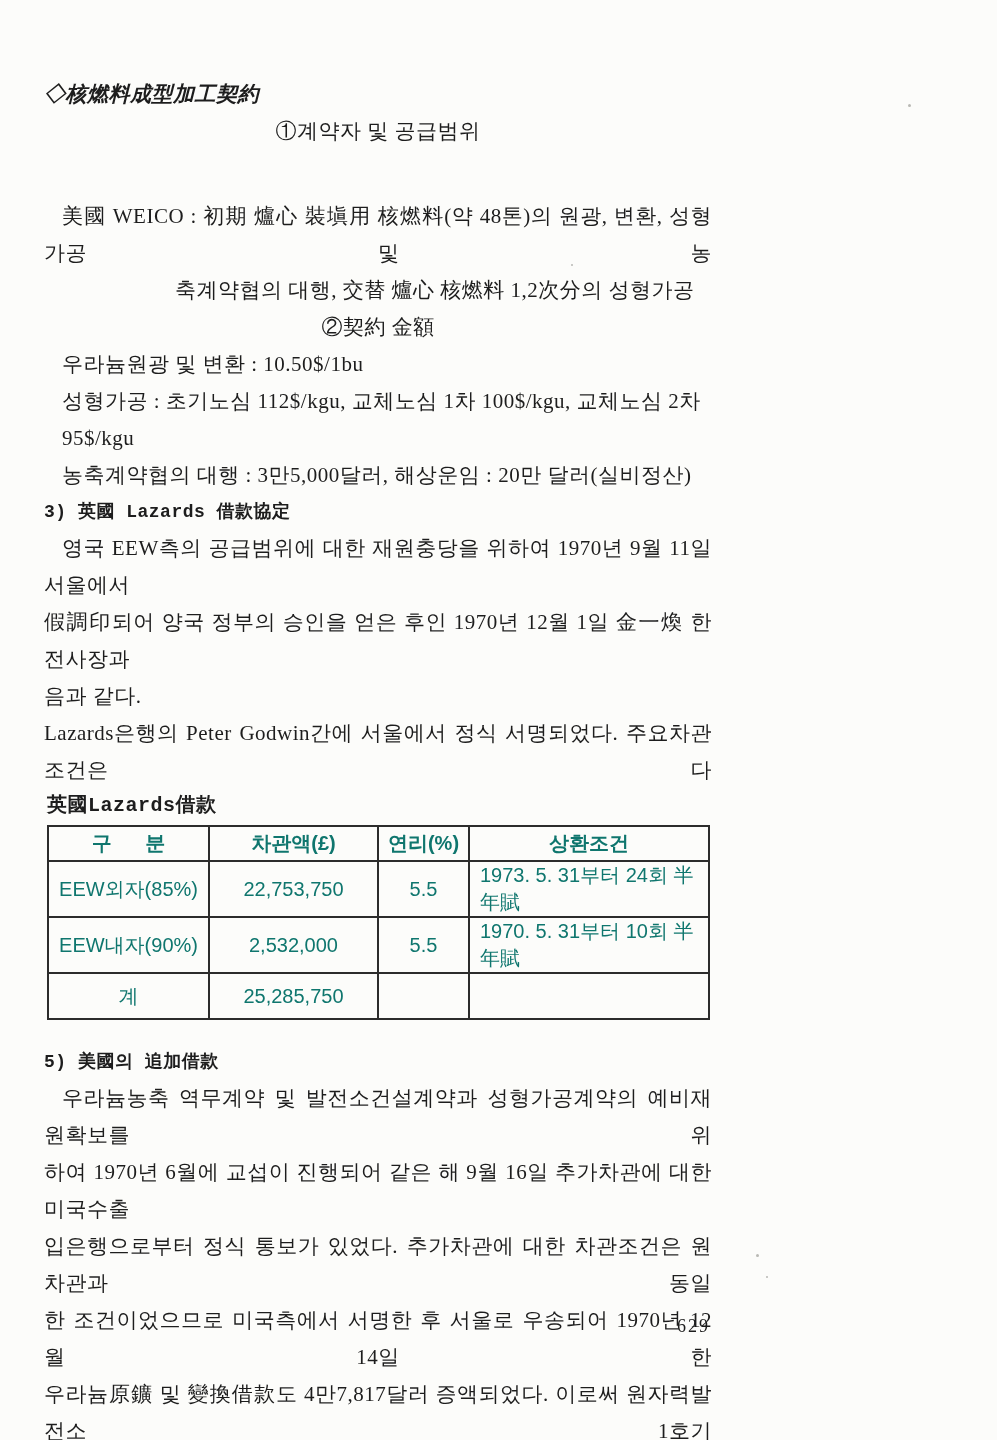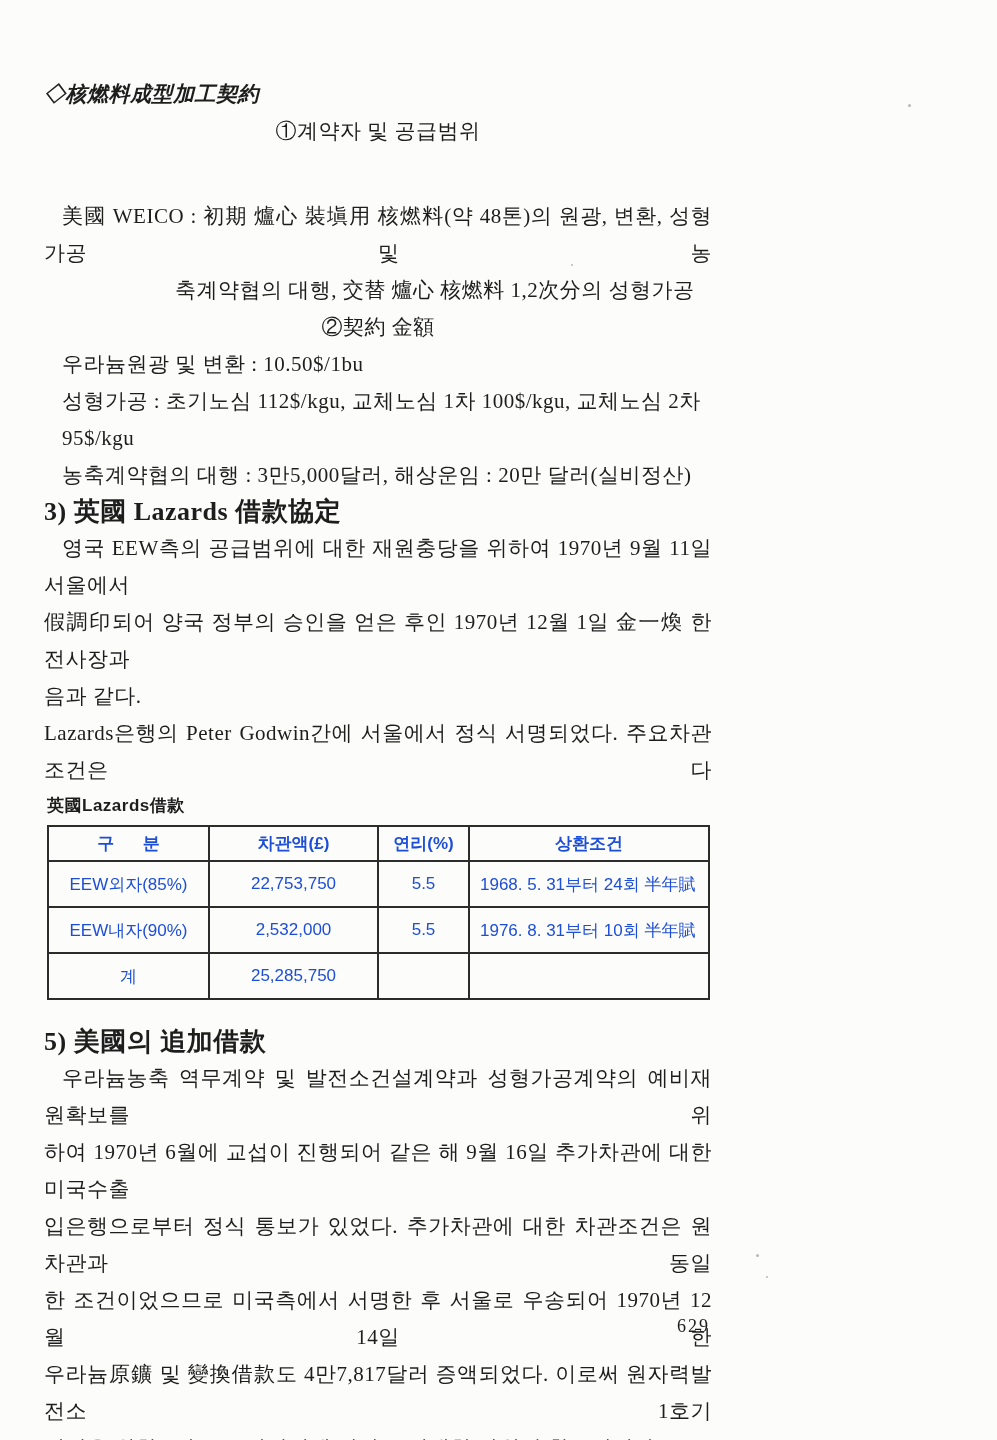--- a/index.html
+++ b/index.html
@@ -14,36 +14,36 @@
   .content { position:absolute; left:44px; top:76px; width:668px; }
   .line, .h-diamond, .h-item { font-size:21px; line-height:37px; letter-spacing:0.5px; }
   .h-diamond { font-weight:700;font-style:italic; }
   .h-item { font-weight:400;text-align:center; }
   .fill { text-align:justify; text-align-last:justify; }
   .indent { text-indent:18px; }
   .weico1 { text-indent:18px; text-align:justify; text-align-last:justify;margin-top:48px; }
   .weico2 { padding-left:131px; }
   .pad18 { padding-left:18px; }
   .h-section {
-    font-family:Liberation Serif, serif; font-weight:700;
-    font-size:26px; line-height:36px; letter-spacing:0.5px;
+    font-family:Liberation Mono, monospace; font-weight:700;
+    font-size:18px; line-height:36px; letter-spacing:0.5px;
   }
   .sec4-h { margin-top:24px; }
   .table-title {
-    font-family:Liberation Sans, sans-serif; font-weight:700;
-    font-size:17px; line-height:30px; margin:2px 0 0 3px; letter-spacing:0.5px;
+    font-family:Liberation Mono, monospace; font-weight:700;
+    font-size:20px; line-height:30px; margin:2px 0 0 3px; letter-spacing:0.5px;
   }
   table.loan {
     border-collapse:collapse; table-layout:fixed;
     width:661px; margin:4px 0 0 3px;
   }
   table.loan th, table.loan td {
     border:2px solid #2c2c2c;
     font-family:"Liberation Sans", sans-serif;
-    font-size:17px; color:#1d4ed8; text-align:center;
+    font-size:20px; color:#0f766e; text-align:center;
     overflow:hidden;
   }
   table.loan th { height:35px; font-weight:600; white-space:pre; }
   table.loan td { height:46px; }
   table.loan td.c3 { text-align:left; padding-left:10px; }
   .para { margin:0; }
   .page-number {
     position:absolute; left:677px; top:1316px;
     font-size:18px; letter-spacing:2px;
     font-family:"Liberation Serif", serif;
@@ -95,27 +95,27 @@
             <th>차관액(£)</th>
             <th>연리(%)</th>
             <th>상환조건</th>
           </tr>
         </thead>
       <tbody id="loan-body">
           <tr>
             <td class="c0">EEW외자(85%)</td>
             <td class="c1">22,753,750</td>
             <td class="c2">5.5</td>
-            <td class="c3">1968. 5. 31부터 24회 半年賦</td>
+            <td class="c3">1973. 5. 31부터 24회 半年賦</td>
           </tr>
           <tr>
             <td class="c0">EEW내자(90%)</td>
             <td class="c1">2,532,000</td>
             <td class="c2">5.5</td>
-            <td class="c3">1976. 8. 31부터 10회 半年賦</td>
+            <td class="c3">1970. 5. 31부터 10회 半年賦</td>
           </tr>
           <tr>
             <td class="c0">계</td>
             <td class="c1">25,285,750</td>
             <td class="c2"></td>
             <td class="c3"></td>
           </tr>
         </tbody>
     </table>
 

